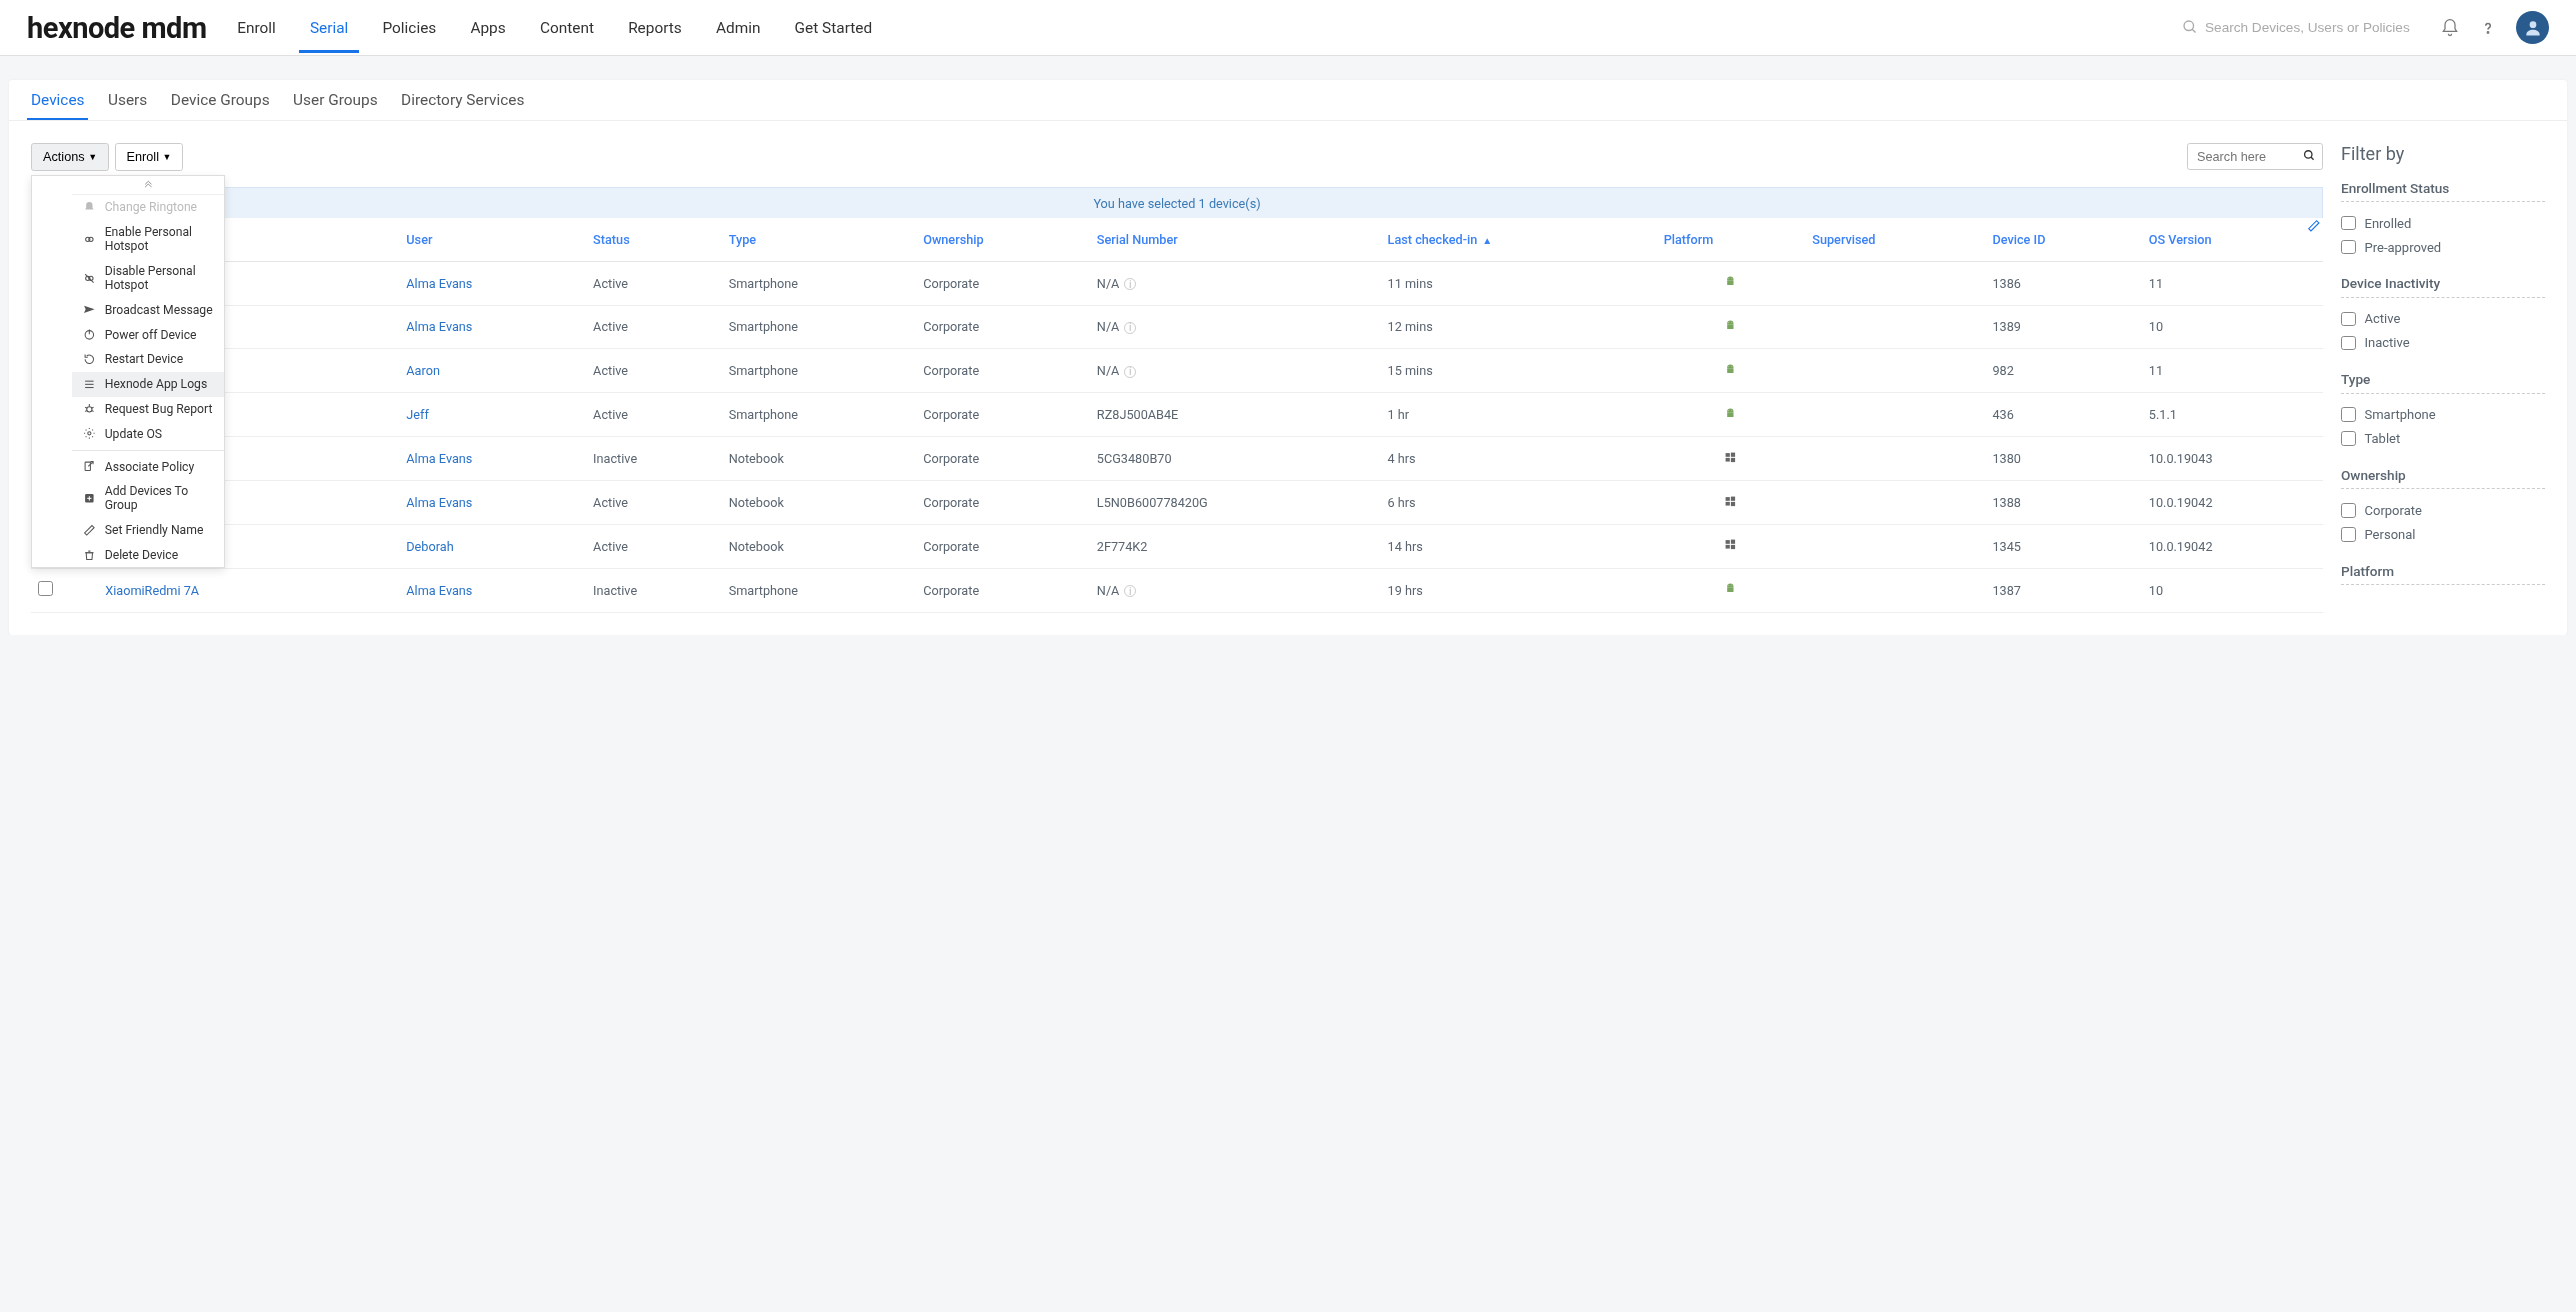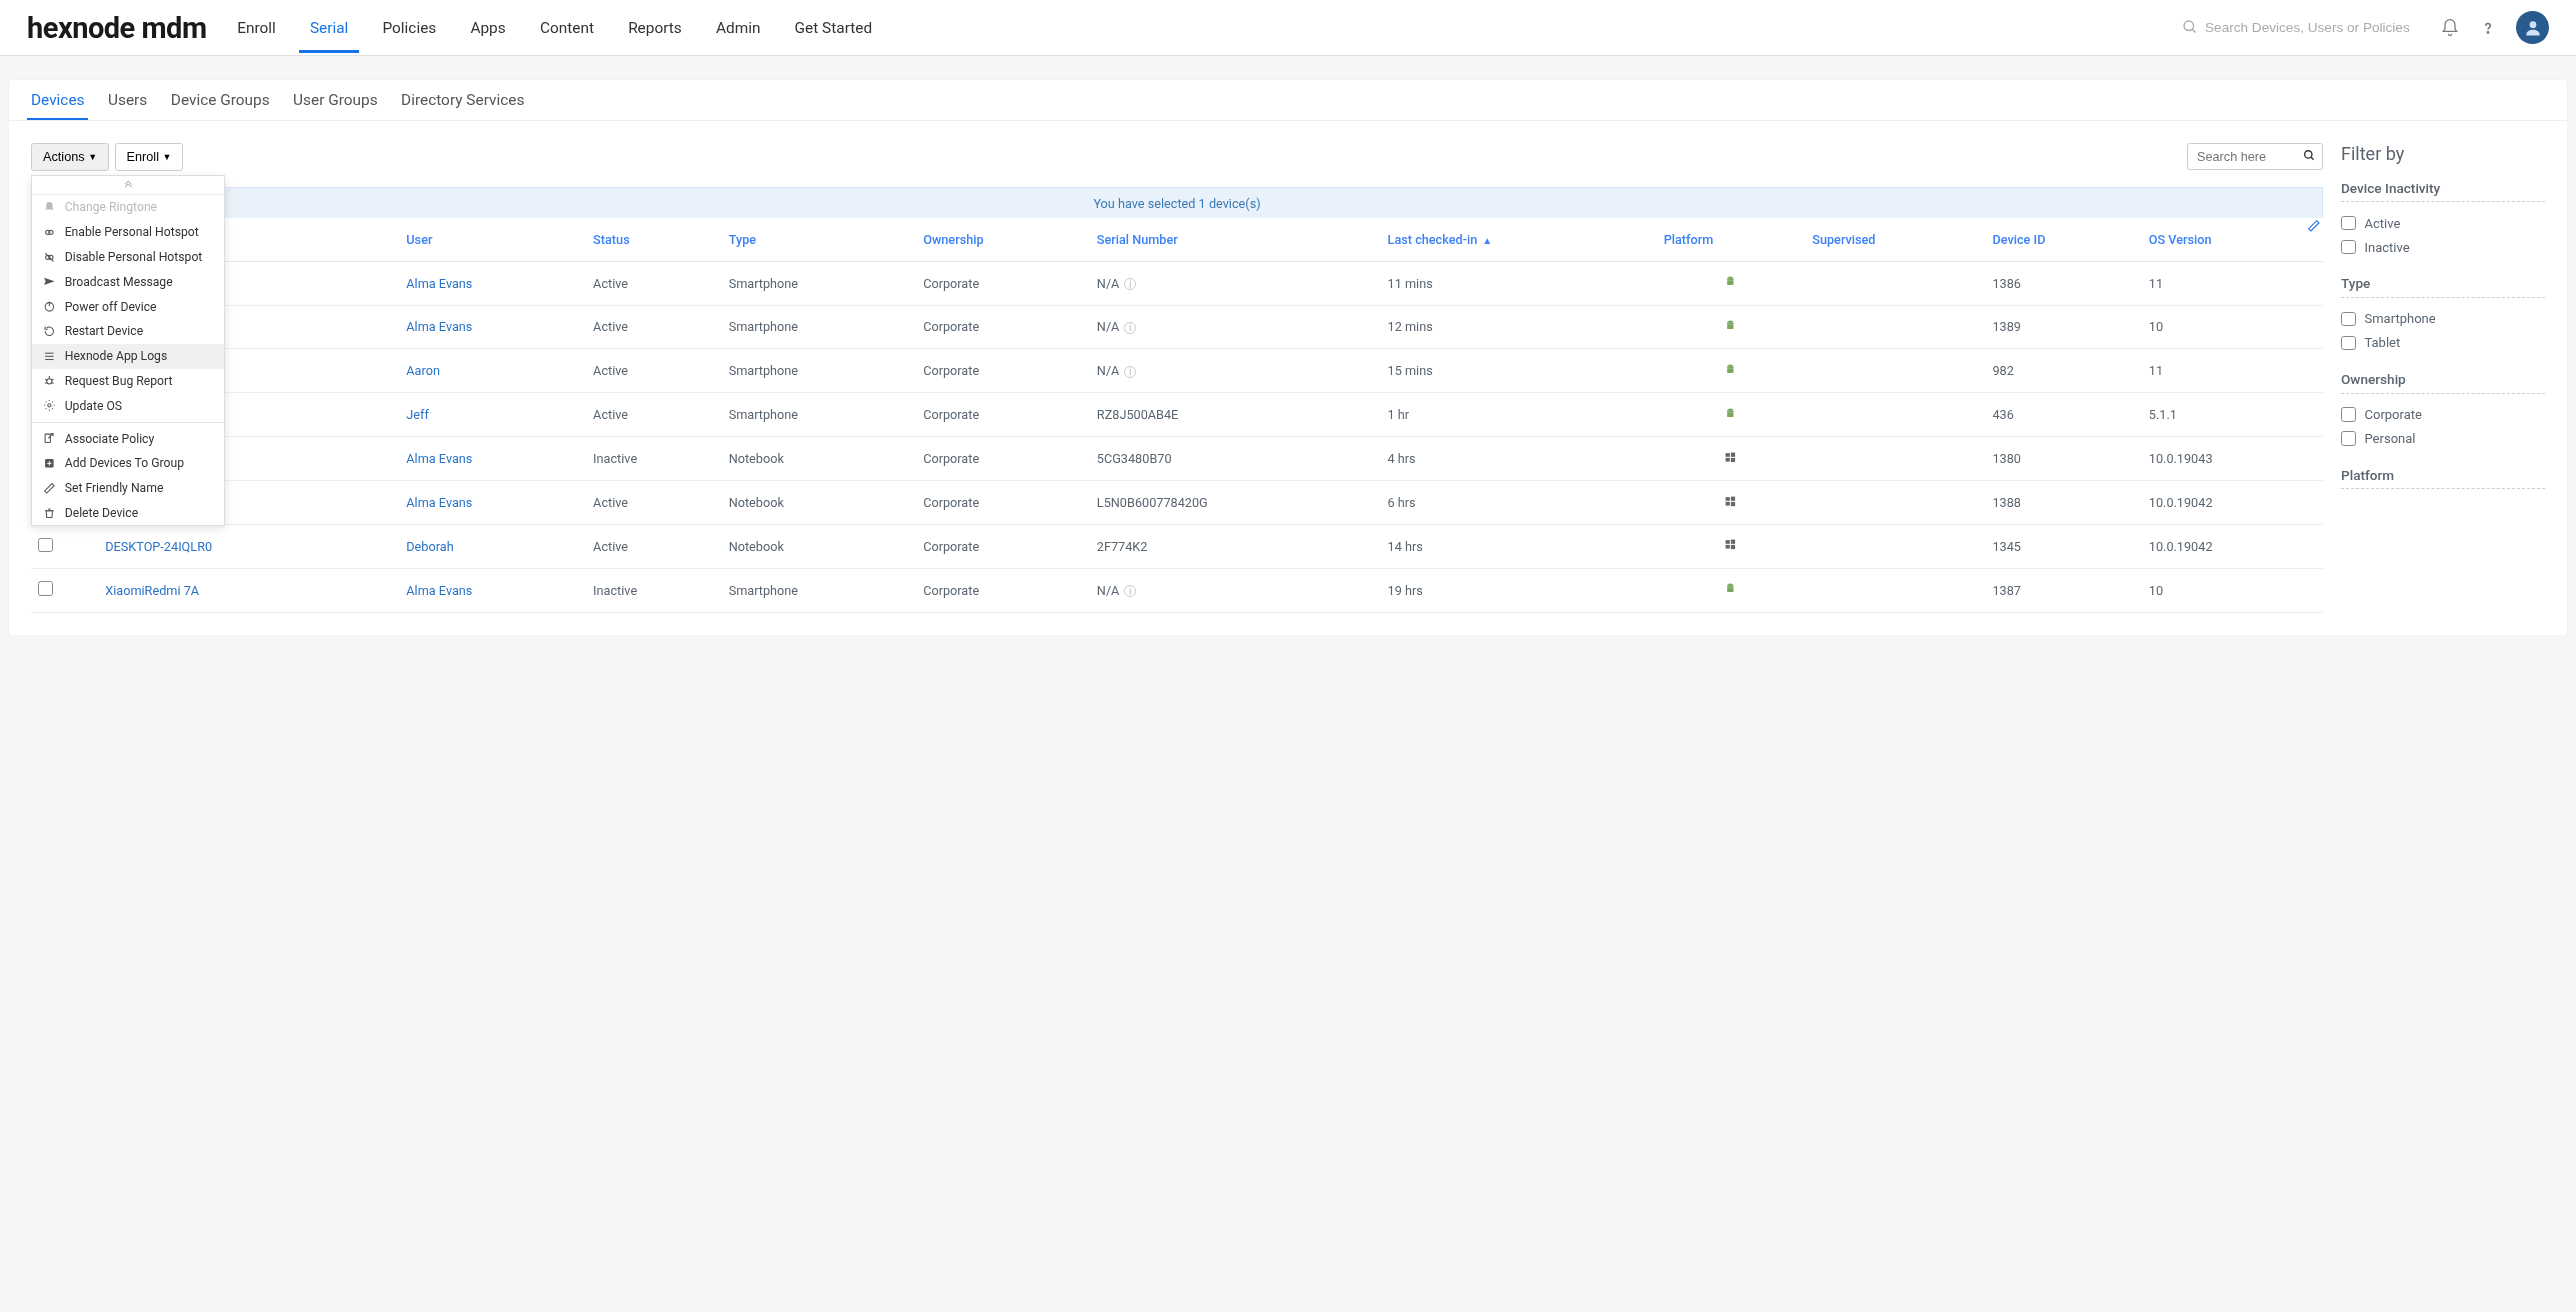--- a/index.html
+++ b/index.html
@@ -38,21 +38,21 @@
 
 .toolbar { display: flex; align-items: center; gap: 5.4px; margin-bottom: 16.3px; }
 .btn { border: 0.9px solid #ccc; background: #fff; padding: 6.3px 11px; border-radius: 2.7px; font-size: 12.7px; cursor: pointer; display: inline-flex; align-items: center; gap: 3.6px; }
 .btn.actions { background: #eef0f2; }
 .caret { font-size: 9px; }
 .toolbar-right { margin-left: auto; position: relative; }
 .searchbox { border: 0.9px solid #ccc; border-radius: 2.7px; padding: 5.4px 27px 5.4px 9px; width: 136px; font-size: 12.7px; }
 .searchbox-icon { position: absolute; right: 7.2px; top: 50%; transform: translateY(-50%); color: #555; }
 
 
-.dropdown { position: absolute; top: 54px; left: 22px; width: 194px; background: #fff; border: 0.9px solid #ddd; box-shadow: 0 2.7px 9px rgba(0,0,0,0.12); z-index: 100; }
+.dropdown { position: absolute; top: 54px; left: 22px; width: 194px; background: #fff; border: 0.9px solid #ddd; box-shadow: 0 2.7px 9px rgba(0,0,0,0.12); z-index: 100; padding-left: 40px; }
 .dropdown-item { padding: 5.4px 11px; font-size: 12.2px; color: #333; display: flex; align-items: center; gap: 9px; cursor: pointer; }
 .dropdown-item.disabled { color: #bbb; cursor: not-allowed; }
 .dropdown-item.highlight { background: #eef0f2; }
 .dropdown-sep { border-top: 0.9px solid #e5e5e5; margin: 3.6px 0; }
 .dd-icon { width: 12.7px; height: 12.7px; display: inline-flex; align-items: center; justify-content: center; flex-shrink: 0; color: #555; }
 .dd-icon svg { width: 12.7px; height: 12.7px; }
 .dropdown-item.disabled .dd-icon { color: #bbb; }
 .collapse-handle { text-align: center; border-bottom: 0.9px solid #eee; padding: 1.8px 0; cursor: pointer; }
 
 
@@ -463,20 +463,32 @@
             </tr>
           </tbody>
       </table>
 
     </div>
 
     <div class="sidebar">
       <div class="filter-title">Filter by</div>
       <div id="filter-groups">
           <div class="filter-group">
+            <div class="filter-group-title">Enrollment Status</div>
+            <div class="filter-dashed"></div>
+            <div class="filter-option">
+              <span class="fcheck"></span>
+              <span>Enrolled</span>
+            </div>
+            <div class="filter-option">
+              <span class="fcheck"></span>
+              <span>Pre-approved</span>
+            </div>
+          </div>
+          <div class="filter-group">
             <div class="filter-group-title">Device Inactivity</div>
             <div class="filter-dashed"></div>
             <div class="filter-option">
               <span class="fcheck"></span>
               <span>Active</span>
             </div>
             <div class="filter-option">
               <span class="fcheck"></span>
               <span>Inactive</span>
             </div>

